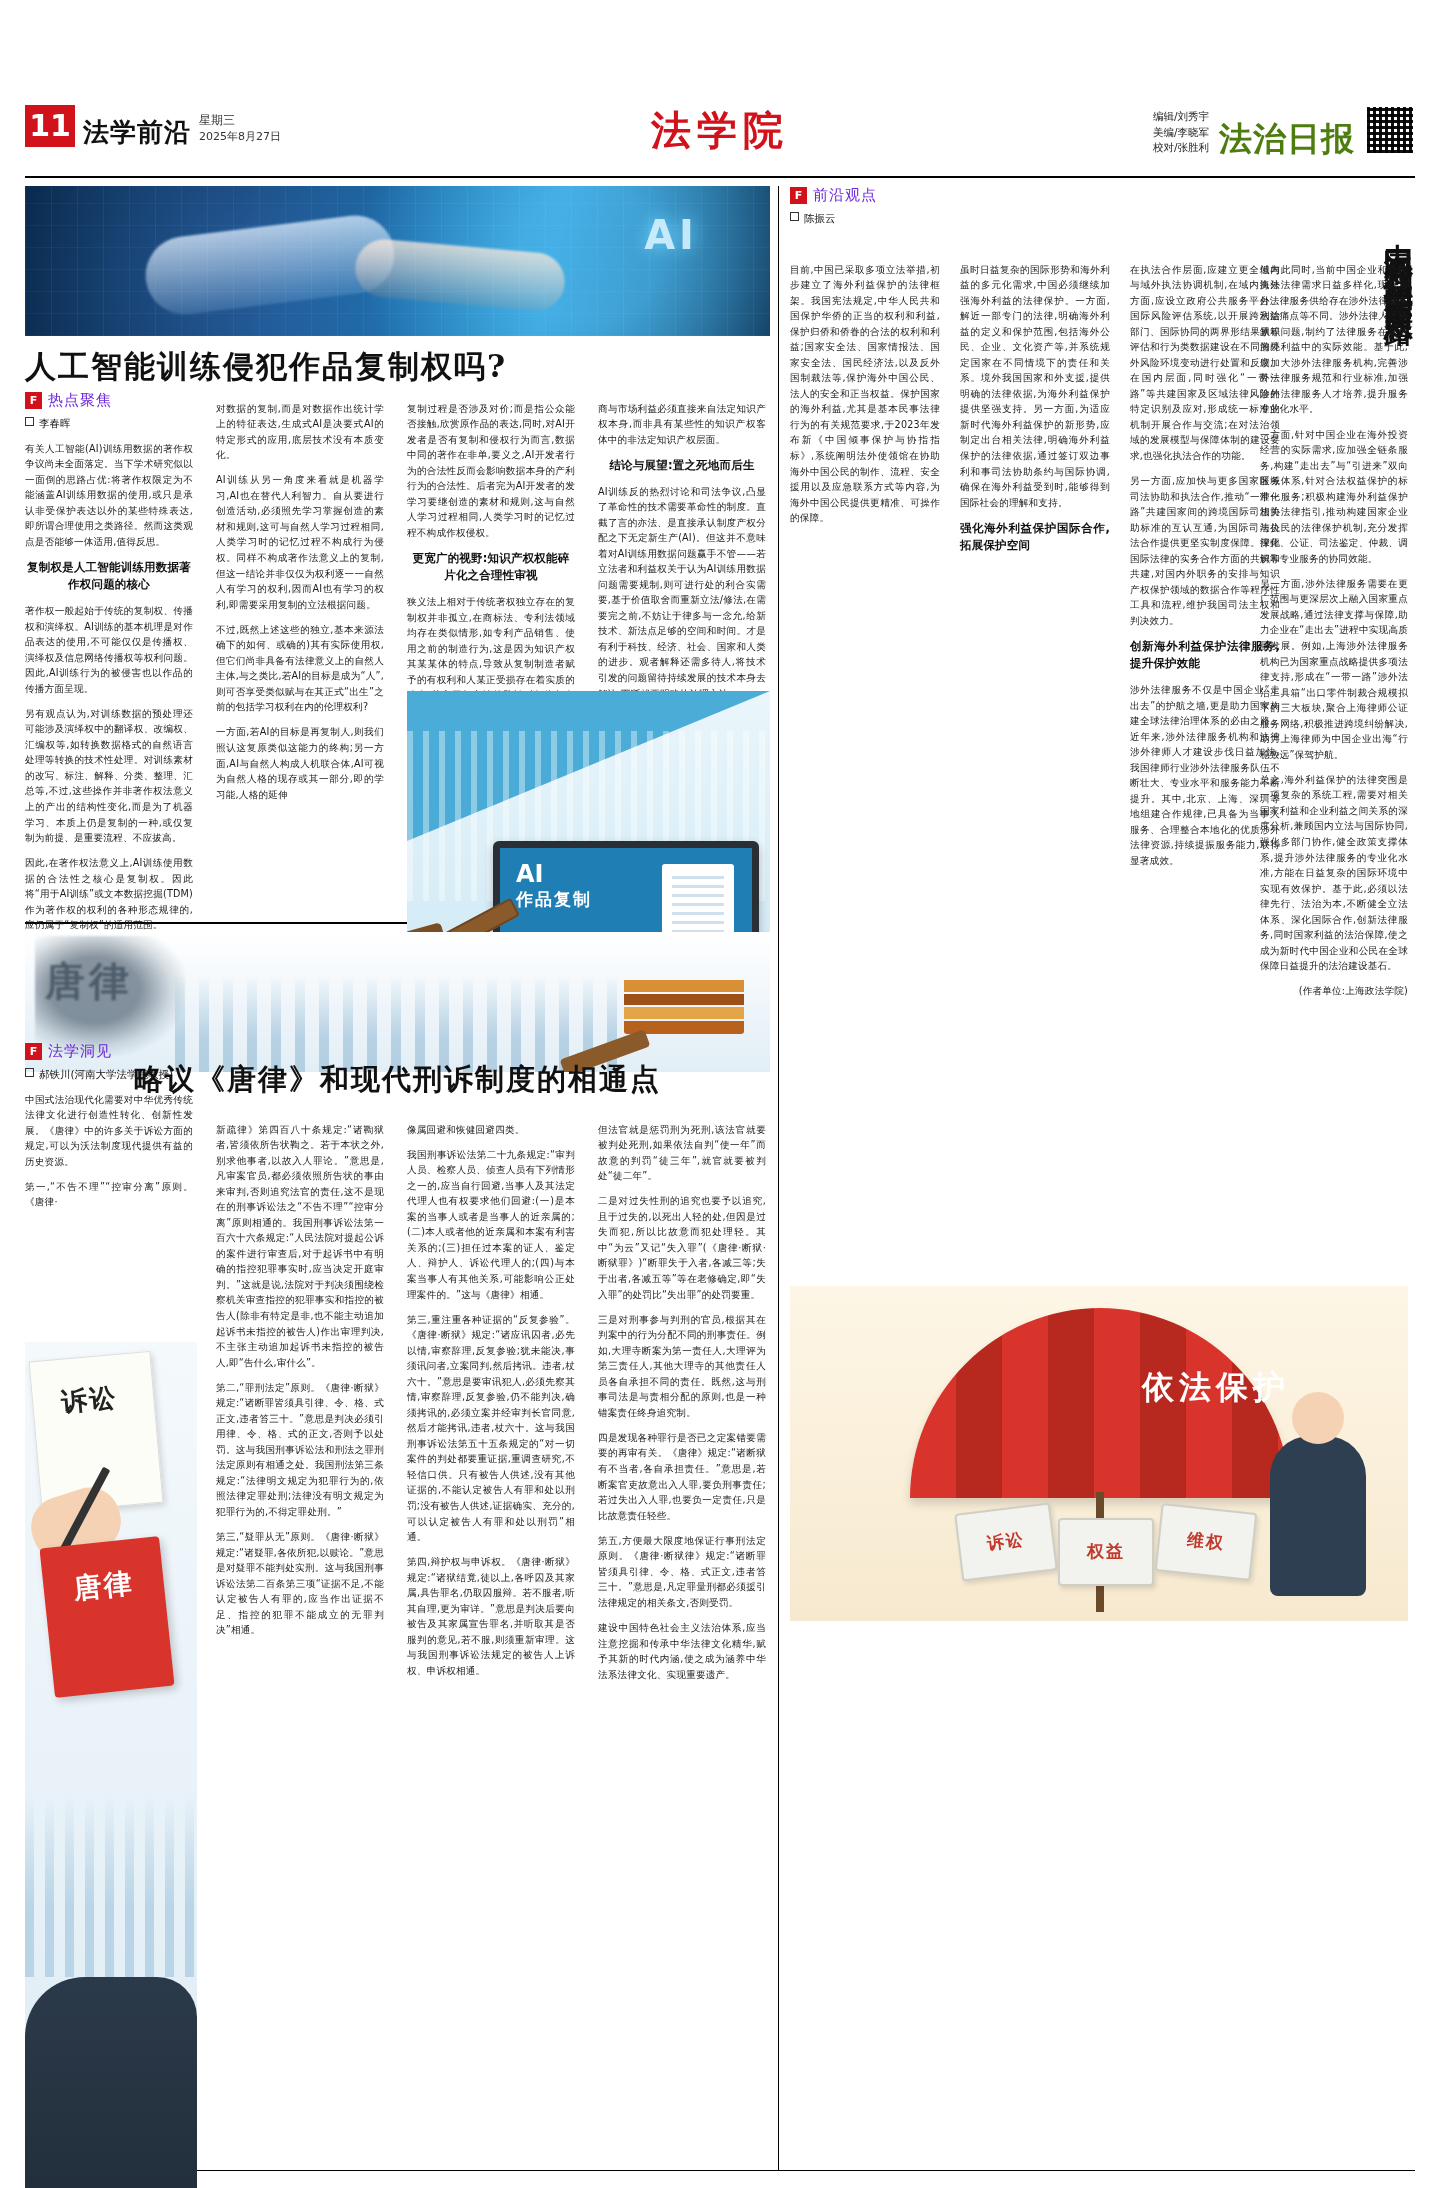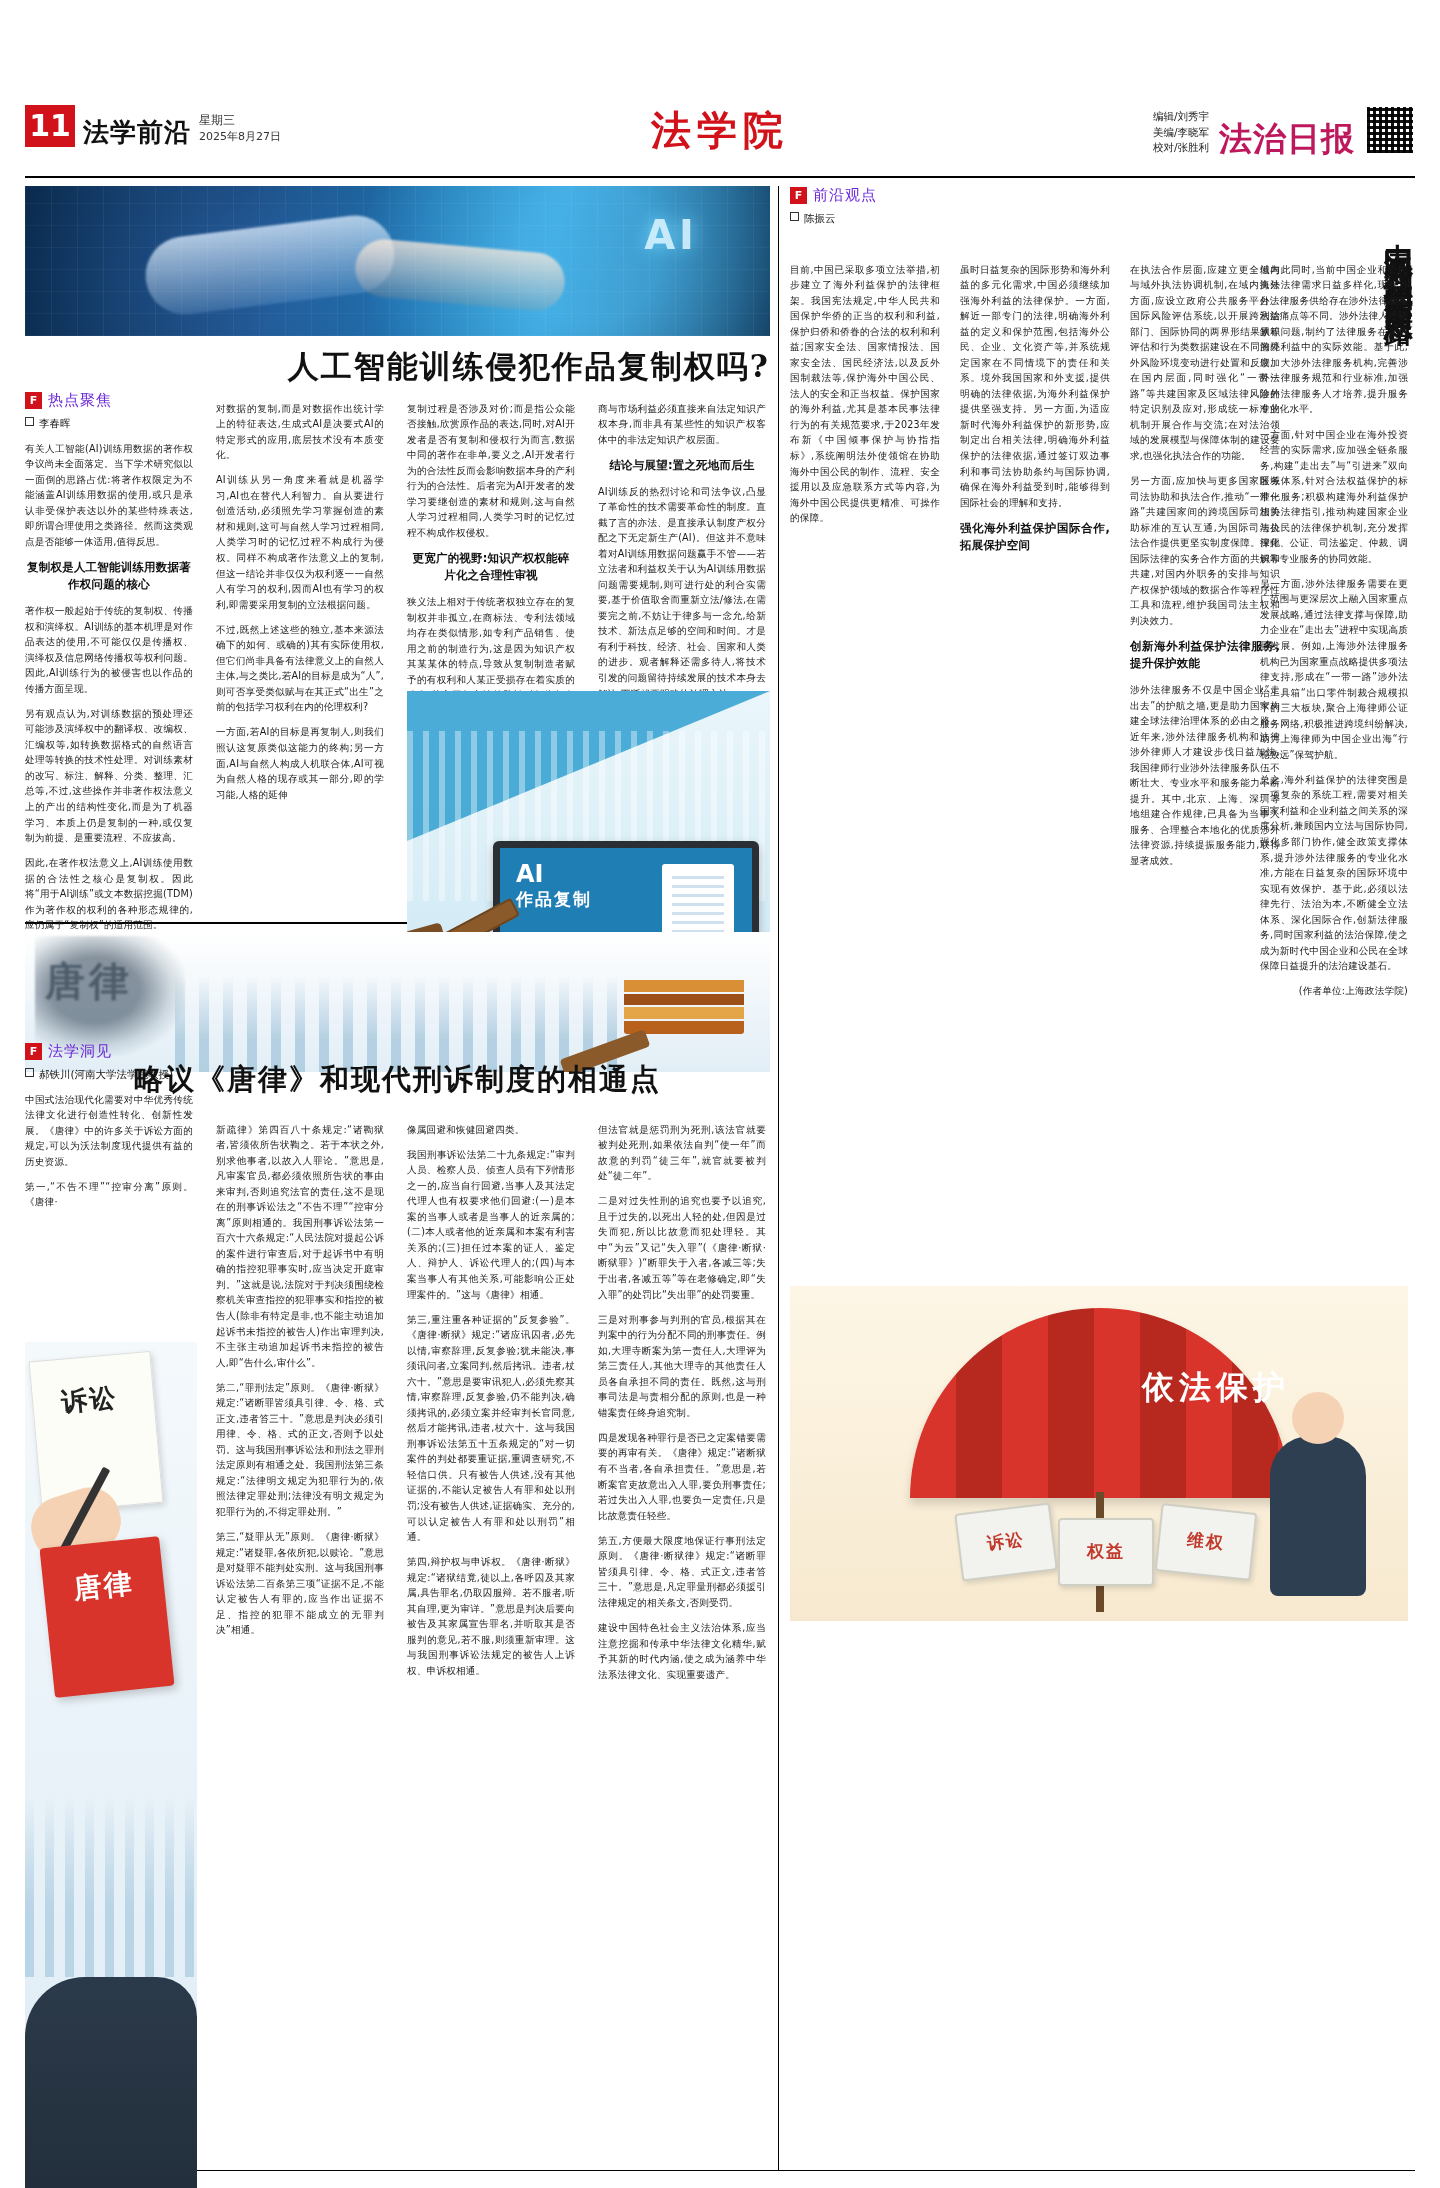--- a/index.html
+++ b/index.html
@@ -25,21 +25,21 @@
   .mh-date{font-size:11px;color:#333;line-height:1.5;padding-bottom:2px;}
   .mh-date .wk{font-size:12px;}
   .mh-title{
     position:absolute;left:0;right:0;top:-2px;text-align:center;
     font-size:40px;font-weight:bold;color:#d1121a;letter-spacing:6px;
     font-family:"DejaVu Serif","Liberation Serif",serif;
   }
   .mh-right{position:absolute;right:0;top:0;display:flex;align-items:flex-end;gap:10px;}
   .credits{font-size:10.5px;line-height:1.45;color:#222;text-align:right;padding-top:4px;}
   .paper-logo{
-    font-size:33px;font-weight:bold;color:#be185d;letter-spacing:1px;
+    font-size:33px;font-weight:bold;color:#4d7c0f;letter-spacing:1px;
     font-family:"DejaVu Serif","Liberation Serif",serif;line-height:1;
   }
   .qr{width:46px;height:46px;background:
       repeating-linear-gradient(0deg,#111 0 3px,#fff 3px 6px),
       repeating-linear-gradient(90deg,#111 0 3px,transparent 3px 6px);
       background-blend-mode:multiply;border:2px solid #fff;}
 
   .rule{position:absolute;background:#000;}
   .rule-top{left:25px;top:176px;width:1390px;height:2px;}
   .rule-mid{left:25px;top:922px;width:745px;height:2px;}
@@ -85,21 +85,21 @@
     position:absolute;left:120px;top:40px;width:250px;height:78px;border-radius:40px;
     background:linear-gradient(180deg,rgba(225,240,255,.75),rgba(130,180,225,.25));
     filter:blur(1px);transform:rotate(-7deg);
   }
   .hero .hand2{
     position:absolute;left:330px;top:60px;width:210px;height:58px;border-radius:36px;
     background:linear-gradient(180deg,rgba(255,235,220,.75),rgba(180,150,130,.2));
     filter:blur(1px);transform:rotate(5deg);
   }
   .art1-title{
-    position:absolute;left:0;top:160px;width:745px;text-align:right;
+    position:absolute;left:0;top:160px;width:745px;text-align:left;
     font-size:31px;font-weight:bold;color:#111;letter-spacing:2px;
     font-family:"DejaVu Serif","Liberation Serif",serif;
   }
   .a1-cols{position:absolute;left:0;top:205px;width:745px;height:707px;}
   .a1c{position:absolute;top:0;width:168px;}
   .a1c.c1{left:0;}
   .a1c.c2{left:191px;}
   .a1c.c3{left:382px;}
   .a1c.c4{left:573px;}
 

